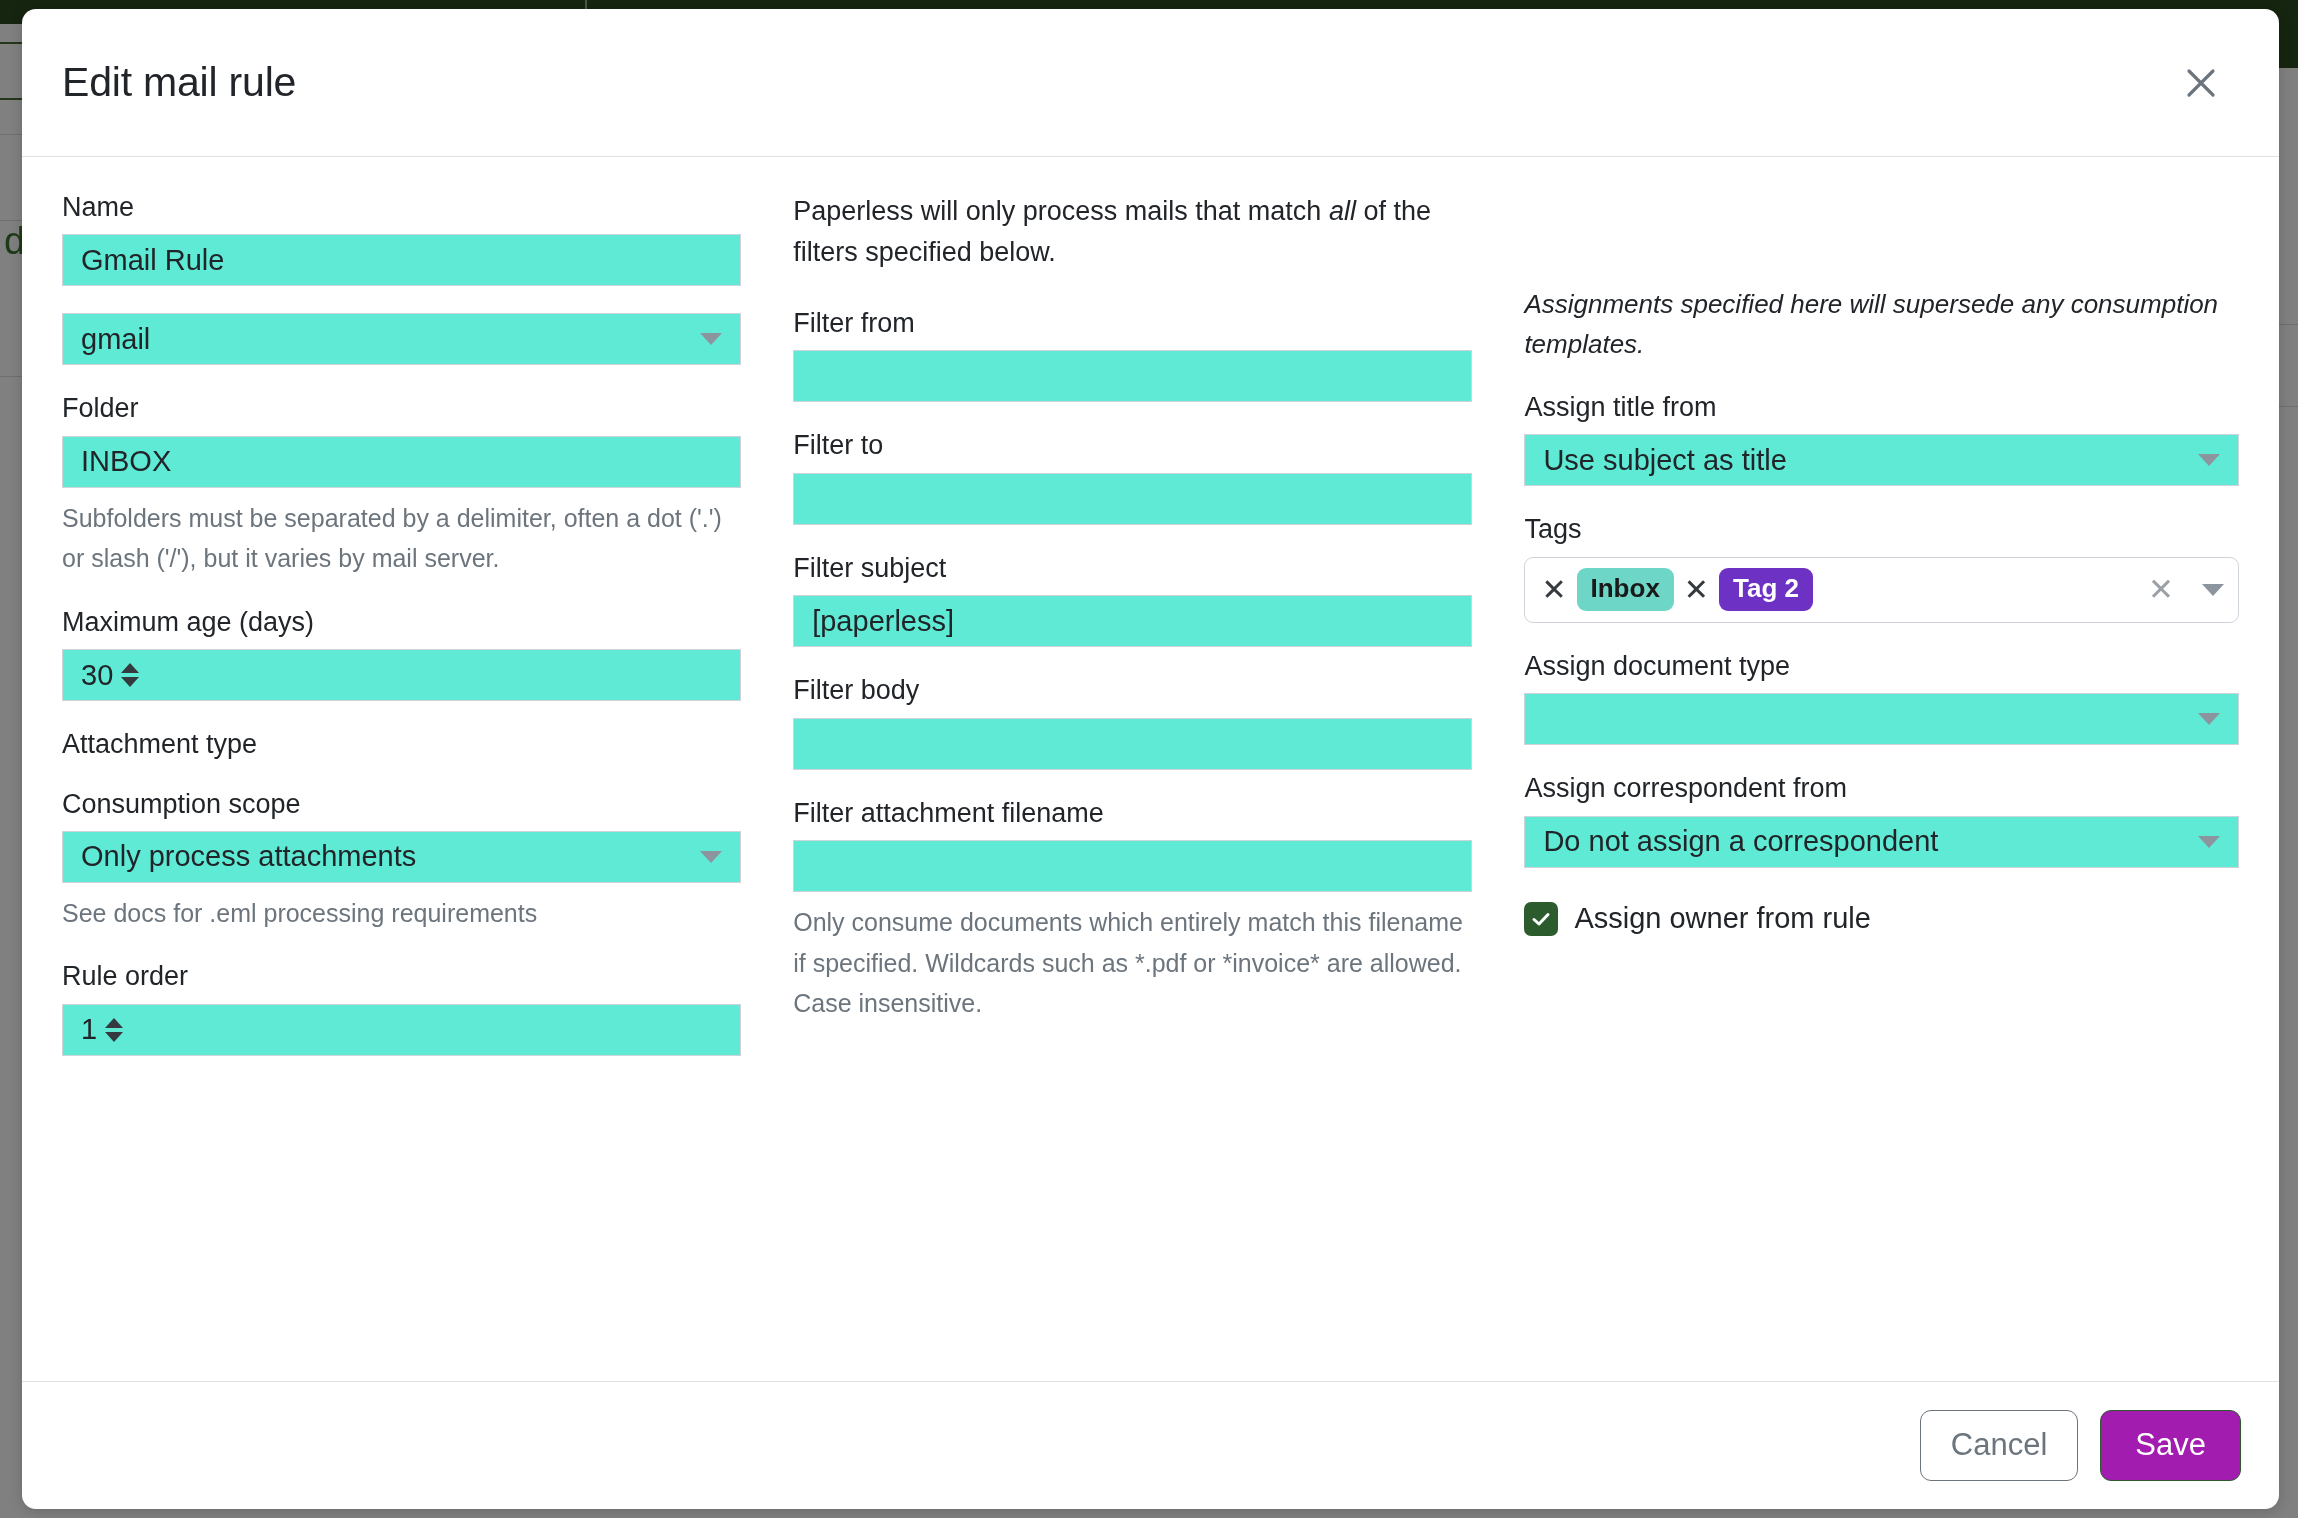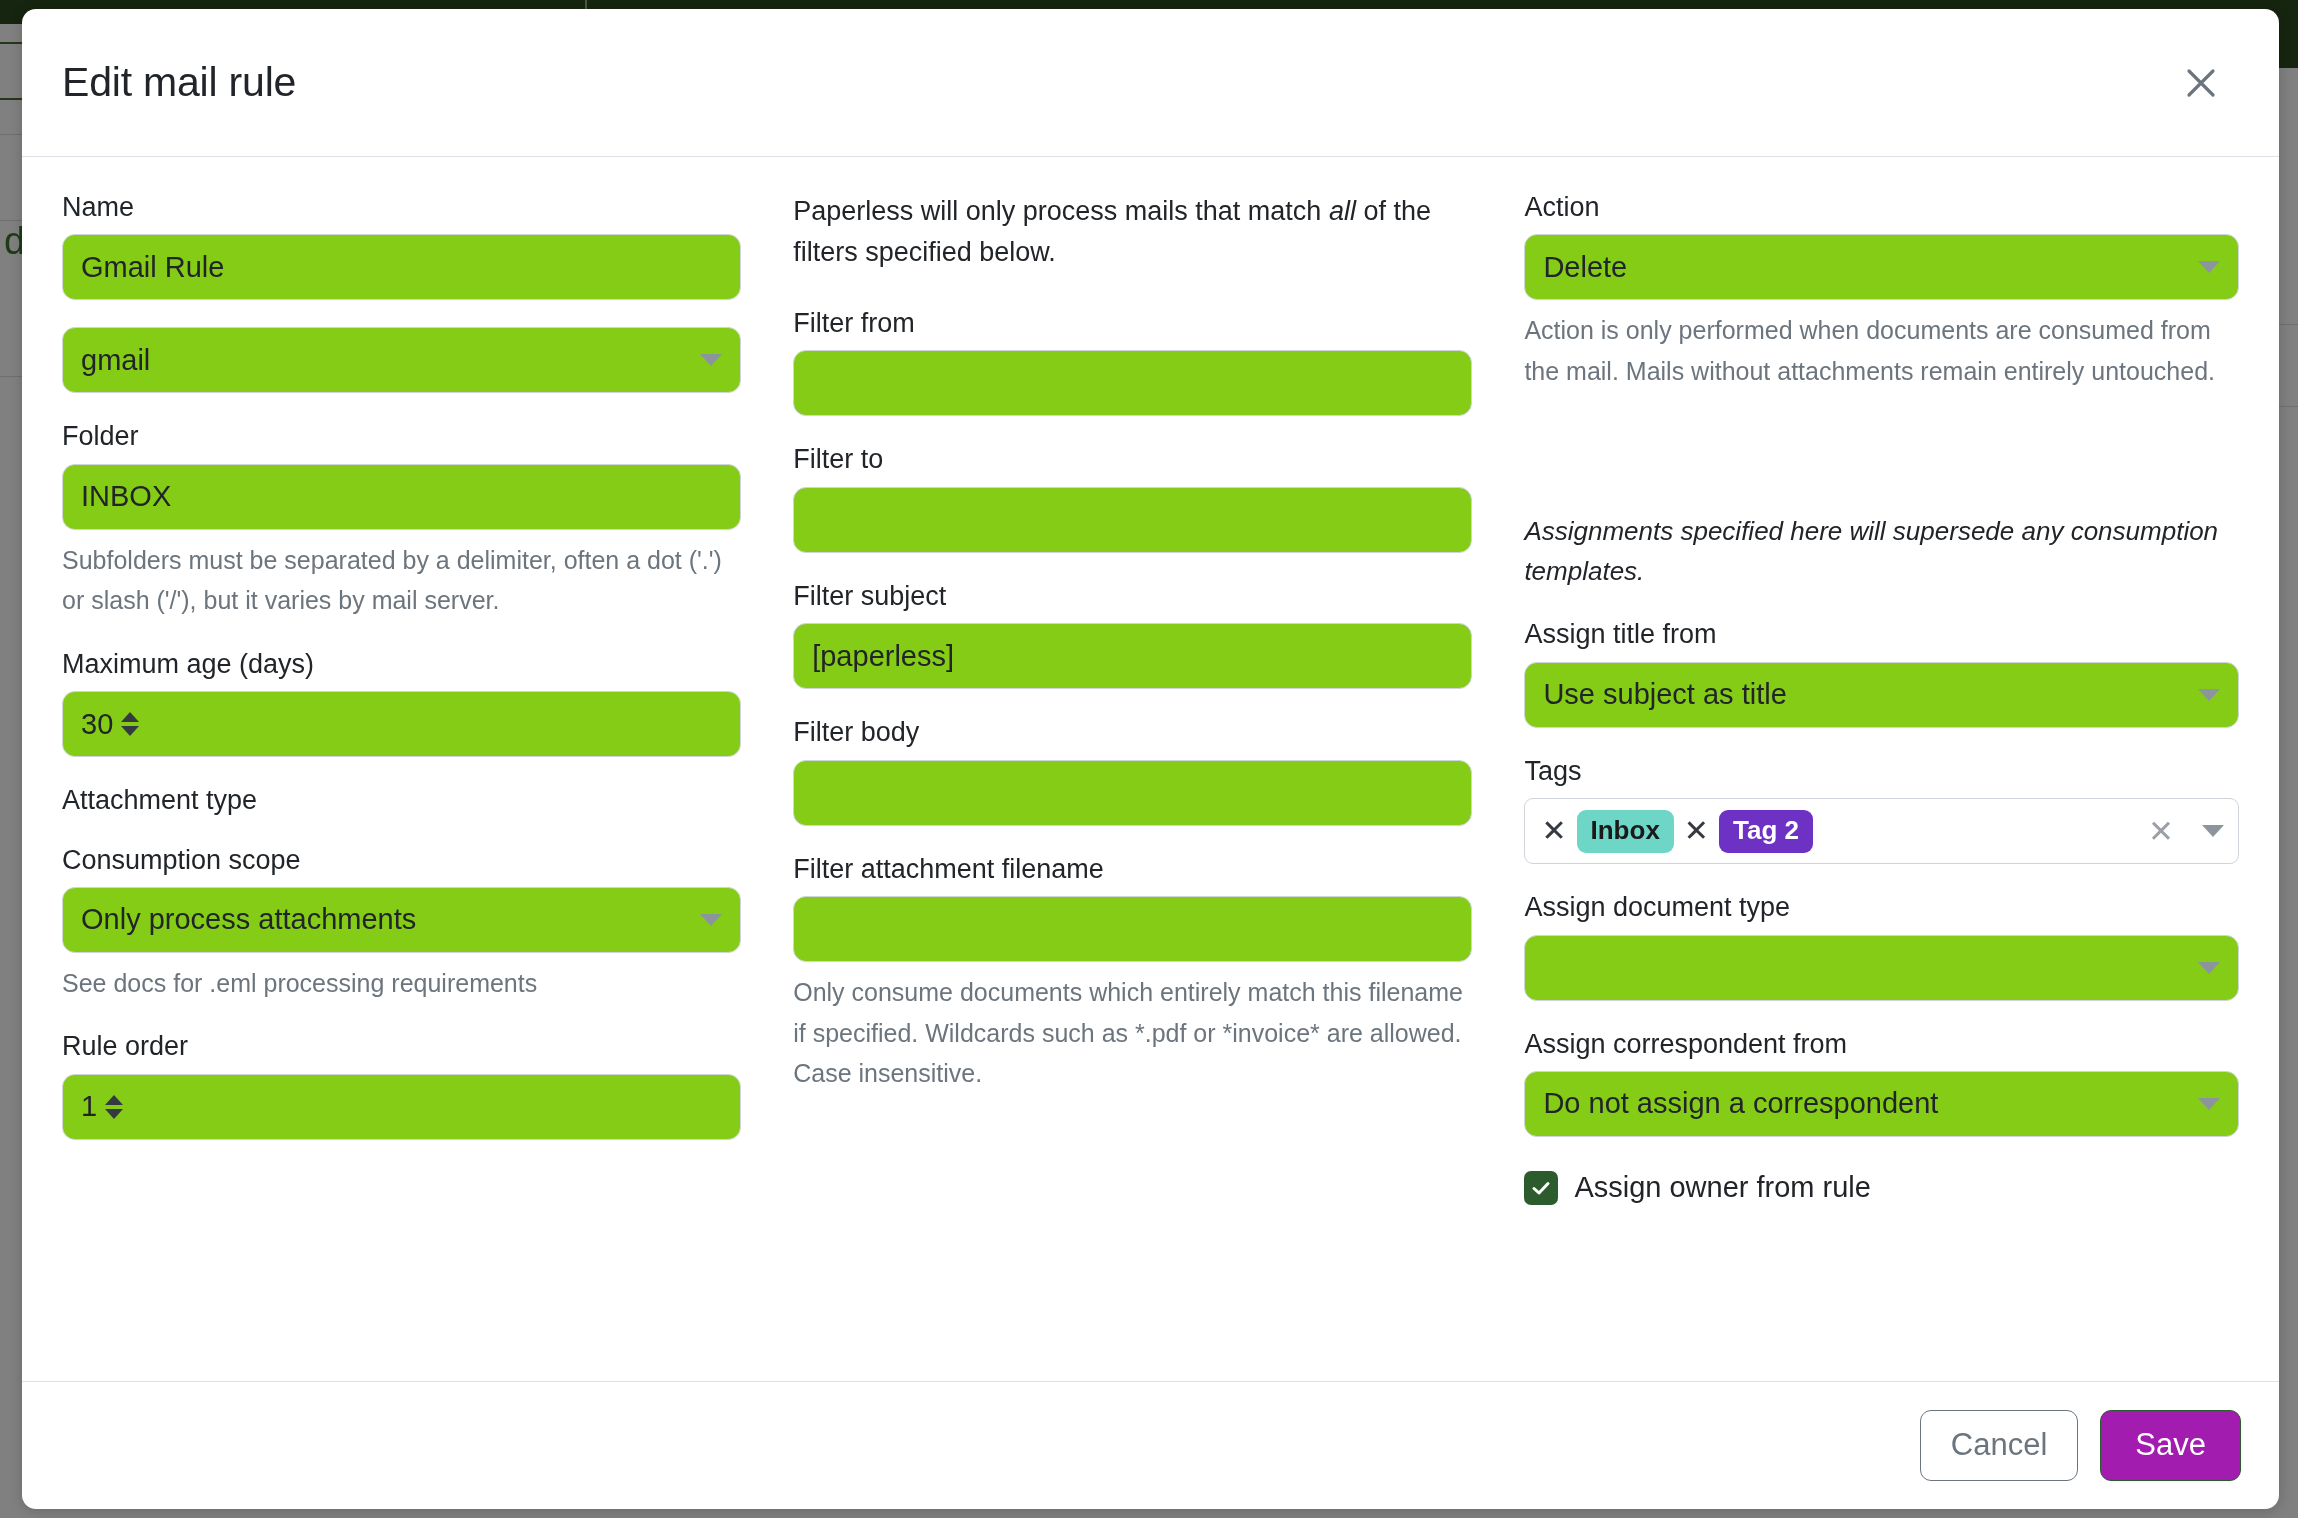--- a/index.html
+++ b/index.html
@@ -100,24 +100,24 @@
     display: block;
     font-size: 27px;
     color: #212529;
     margin-bottom: 11px;
     line-height: 1.2;
   }
   .fg { margin-bottom: 27px; }
 
   .ctrl {
     width: 100%;
-    height: 66px;
+    height: 52px;
     border: 1px solid #ced4da;
-    border-radius: 13px;
-    background: #84cc16;
+    border-radius: 0;
+    background: #5eead4;
     font-size: 29px;
     color: #212529;
     padding: 0 18px;
     font-family: "Liberation Sans", sans-serif;
     display: flex;
     align-items: center;
   }
   input.ctrl { padding: 0 18px; }
   input.ctrl::placeholder { color: #adb5bd; }
 
@@ -359,28 +359,20 @@
       <div class="fg">
         <span class="field-label">Filter attachment filename</span>
         <input class="ctrl" type="text" value="" style="">
         <div class="hint">Only consume documents which entirely match this filename if specified. Wildcards such as *.pdf or *invoice* are allowed. Case insensitive.</div>
       </div>
 
     </div>
 
     <div class="col">
 
-      <div class="fg">
-        <span class="field-label">Action</span>
-        <div class="ctrl select">
-          <span class="val">Delete</span>
-          <span class="caret"></span>
-        </div>
-        <div class="hint">Action is only performed when documents are consumed from the mail. Mails without attachments remain entirely untouched.</div>
-      </div>
 
       <div class="spacer-lg"></div>
 
       <div class="fg">
         <div class="note-italic">Assignments specified here will supersede any consumption templates.</div>
       </div>
 
       <div class="fg">
         <span class="field-label">Assign title from</span>
         <div class="ctrl select">

